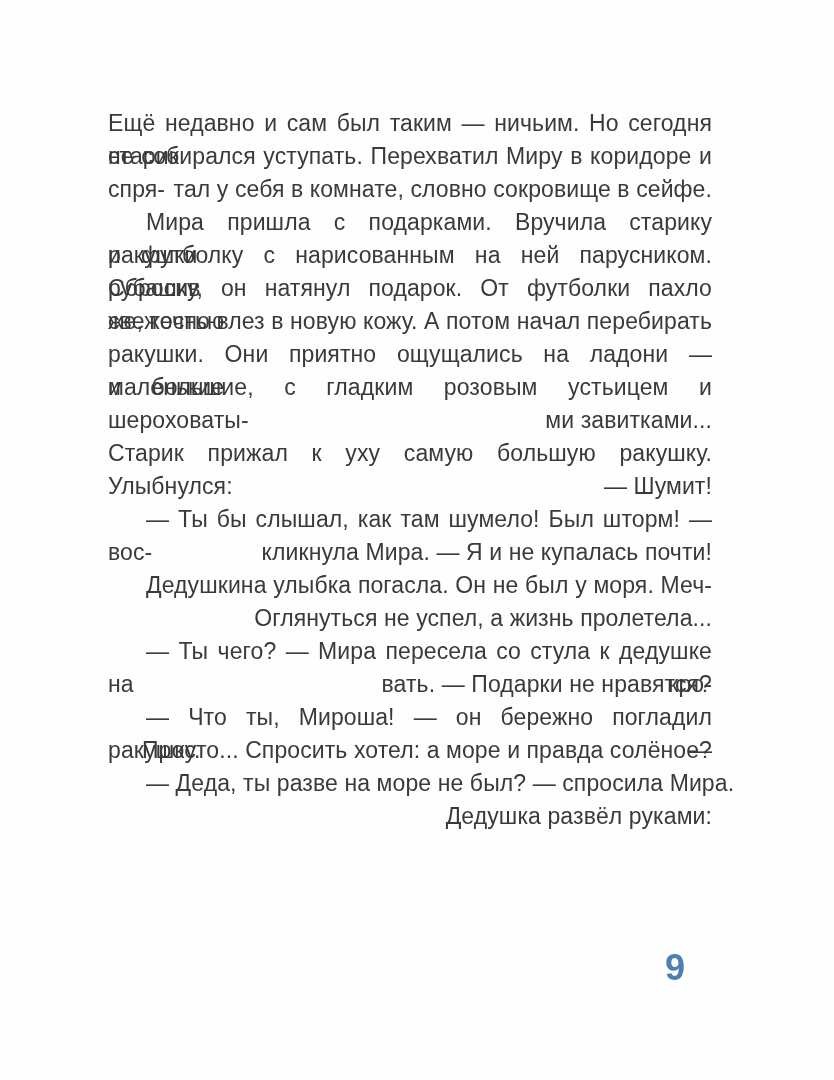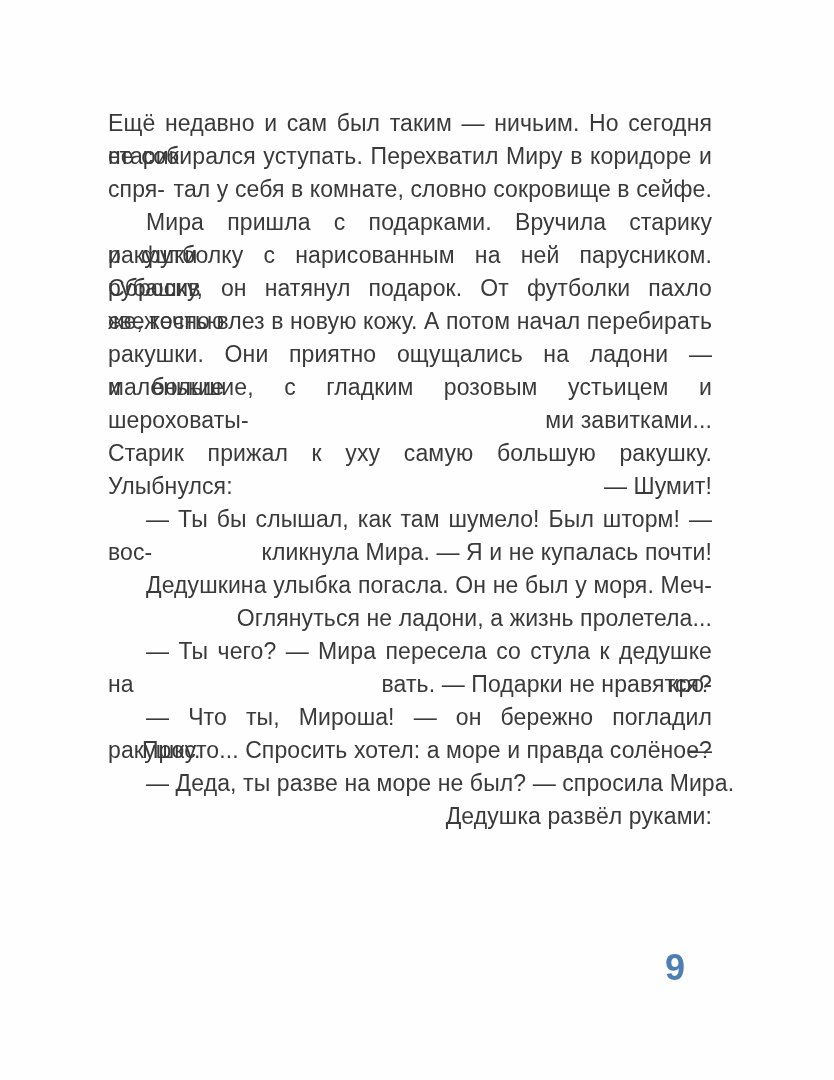--- a/index.html
+++ b/index.html
@@ -69,21 +69,21 @@
       <div class="line fill">рубашку, он натянул подарок. От футболки пахло свежестью</div>
       <div class="line fill">же, точно влез в новую кожу. А потом начал перебирать</div>
       <div class="line fill">ракушки. Они приятно ощущались на ладони — маленькие</div>
       <div class="line fill">и большие, с гладким розовым устьицем и шероховаты-</div>
       <div class="line">ми завитками...</div>
       <div class="line fill">Старик прижал к уху самую большую ракушку. Улыбнулся:</div>
       <div class="line indent">— Шумит!</div>
       <div class="line fill indent">— Ты бы слышал, как там шумело! Был шторм! — вос-</div>
       <div class="line">кликнула Мира. — Я и не купалась почти!</div>
       <div class="line fill indent">Дедушкина улыбка погасла. Он не был у моря. Меч-</div>
-      <div class="line">Оглянуться не ладони, а жизнь пролетела...</div>
+      <div class="line">Оглянуться не успел, а жизнь пролетела...</div>
       <div class="line fill indent">— Ты чего? — Мира пересела со стула к дедушке на кро-</div>
       <div class="line">вать. — Подарки не нравятся?</div>
       <div class="line fill indent">— Что ты, Мироша! — он бережно погладил ракушку. —</div>
       <div class="line">Просто... Спросить хотел: а море и правда солёное?</div>
       <div class="line indent">— Деда, ты разве на море не был? — спросила Мира.</div>
       <div class="line">Дедушка развёл руками:</div>
     </main>
   <div class="page-number" style="color: rgb(77, 127, 178);">9</div>
 </div>
 

